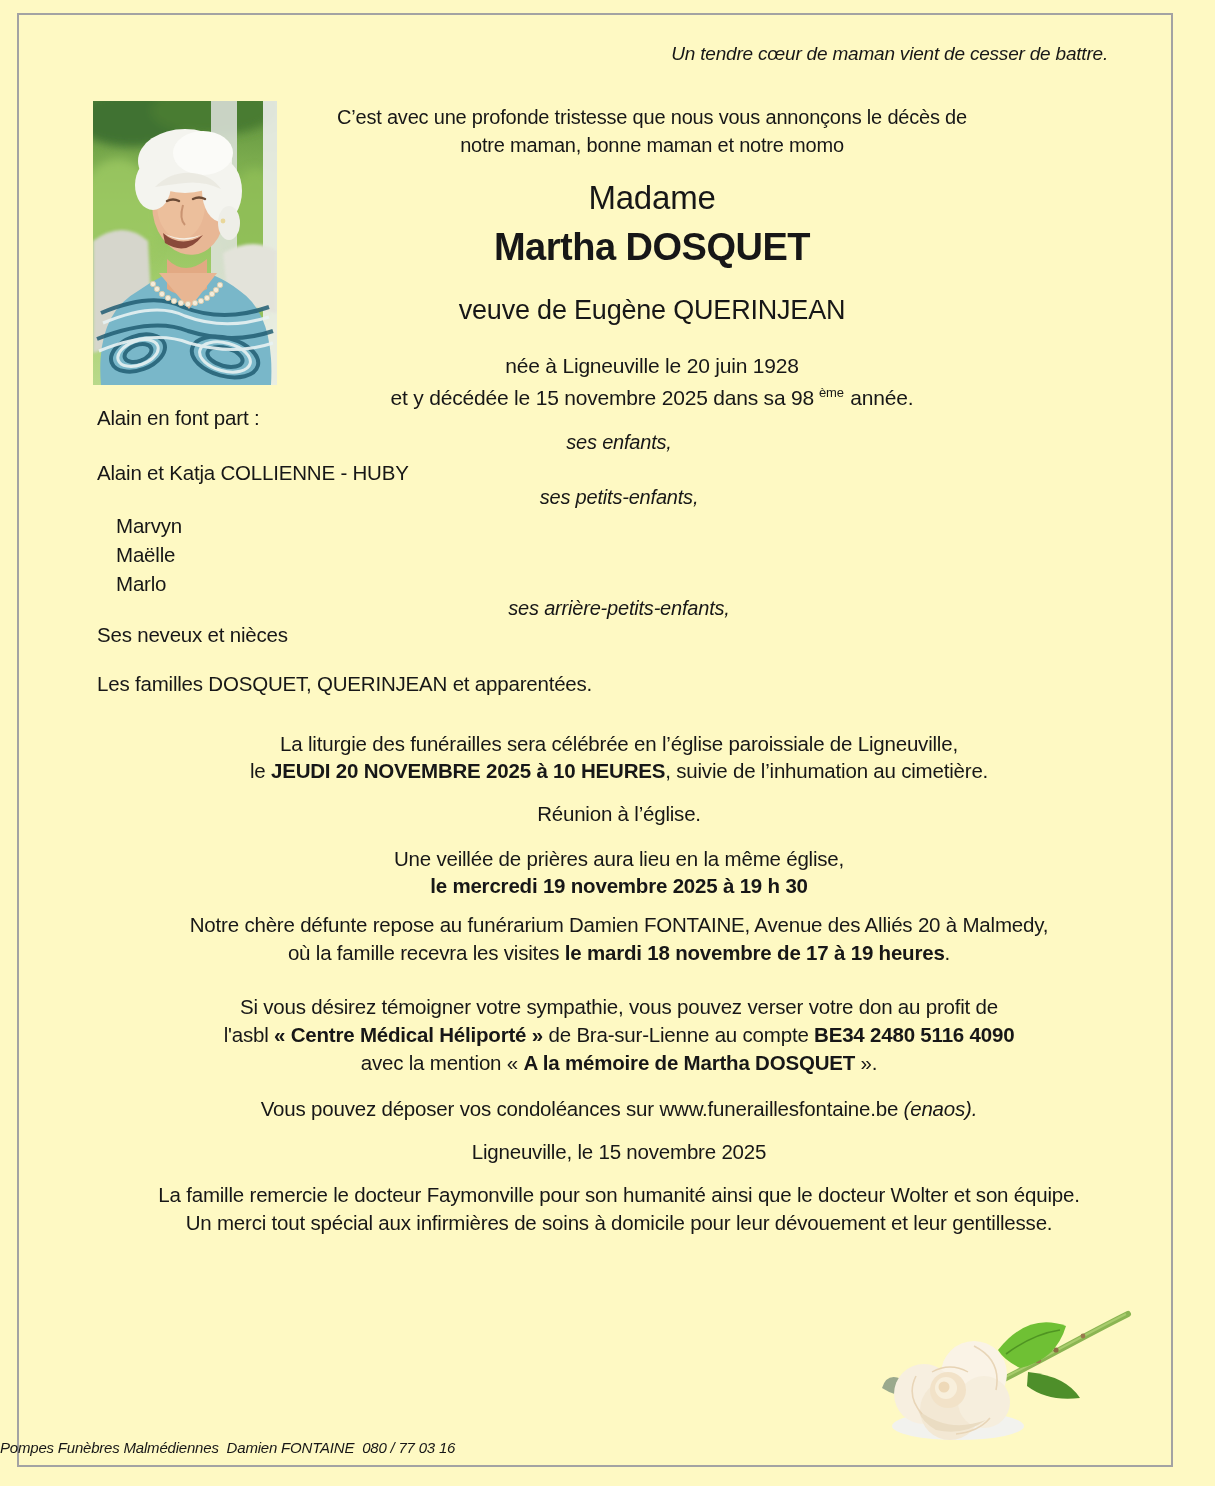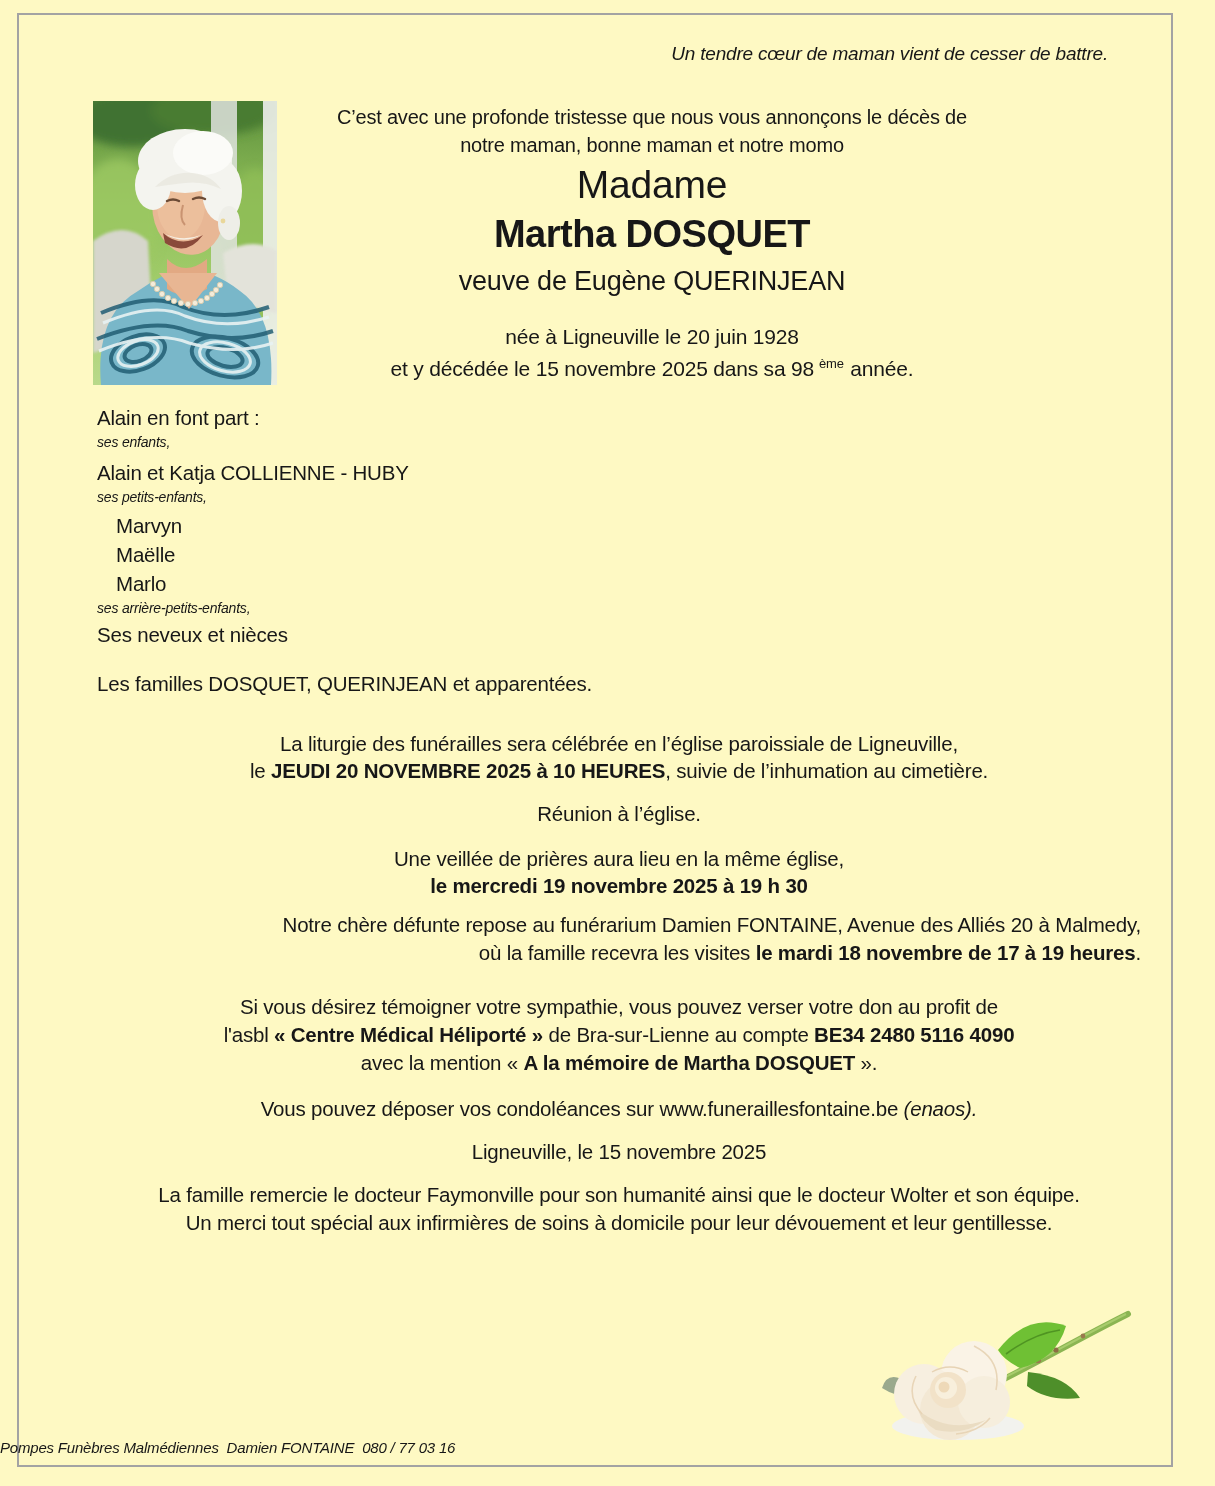--- a/index.html
+++ b/index.html
@@ -8,38 +8,38 @@
     font-family:"Liberation Sans","DejaVu Sans",sans-serif;color:#171717;
     letter-spacing:-0.2px;
   }
   .frame{position:absolute;left:17px;top:13px;width:1152px;height:1450px;border:2px solid #a3a3a3;}
   .epigraph{position:absolute;top:42px;left:0;width:1108px;text-align:right;
     font-style:italic;font-size:19px;line-height:24px;white-space:nowrap;}
   .photo{position:absolute;left:93px;top:101px;width:184px;height:284px;}
   .photo svg{display:block;width:100%;height:100%;}
   .header{position:absolute;left:277px;top:103px;width:750px;text-align:center;}
   .intro-line{font-size:20px;line-height:28px;white-space:nowrap;}
-  .title-madame{font-size:39px;line-height:44px;margin-top:4px;}
+  .title-madame{font-size:33px;line-height:44px;margin-top:17px;}
   .deceased-name{font-size:38px;line-height:50px;font-weight:700;margin-top:2px;letter-spacing:-0.5px;}
-  .widow-line{font-size:27px;line-height:36px;margin-top:4px;}
+  .widow-line{font-size:27px;line-height:36px;margin-top:20px;}
   .born-block{margin-top:24px;font-size:21px;line-height:27px;}
   .born-block sup{font-size:13px;vertical-align:super;margin-left:5px;margin-right:1px;}
   .main{position:absolute;left:97px;top:403px;width:1044px;font-size:20.5px;}
   .l{line-height:29px;white-space:nowrap;}
   .group1{margin-top:20px;}
-  .right-label{text-align:left;font-style:italic;font-size:14px;line-height:20px;white-space:nowrap;}
+  .right-label{text-align:center;font-style:italic;font-size:20px;line-height:20px;white-space:nowrap;}
   .g2{margin-top:6px;}
   .g3{margin-top:4px;line-height:27px;margin-left:19px;}
   .nephews{margin-top:2px;}
   .families{margin-top:20px;}
   .c{text-align:center;line-height:27px;white-space:nowrap;}
   .liturgy{margin-top:32px;}
   .reunion{margin-top:16px;}
   .vigil{margin-top:18px;}
-  .repose{margin-top:12px;line-height:28px;text-align:right;}
+  .repose{margin-top:12px;line-height:28px;}
   .donation{margin-top:26px;line-height:28px;}
   .condolences{margin-top:18px;}
   .dateline{margin-top:16px;}
   .thanks{margin-top:16px;line-height:28px;}
   .b{font-weight:700;}
   .it{font-style:italic;}
   .rose{position:absolute;left:878px;top:1298px;width:262px;height:152px;}
   .rose svg{display:block;width:100%;height:100%;}
   .footer{position:absolute;left:0;top:1438px;width:1215px;text-align:left;
     font-style:italic;font-size:15px;line-height:20px;white-space:pre;}

